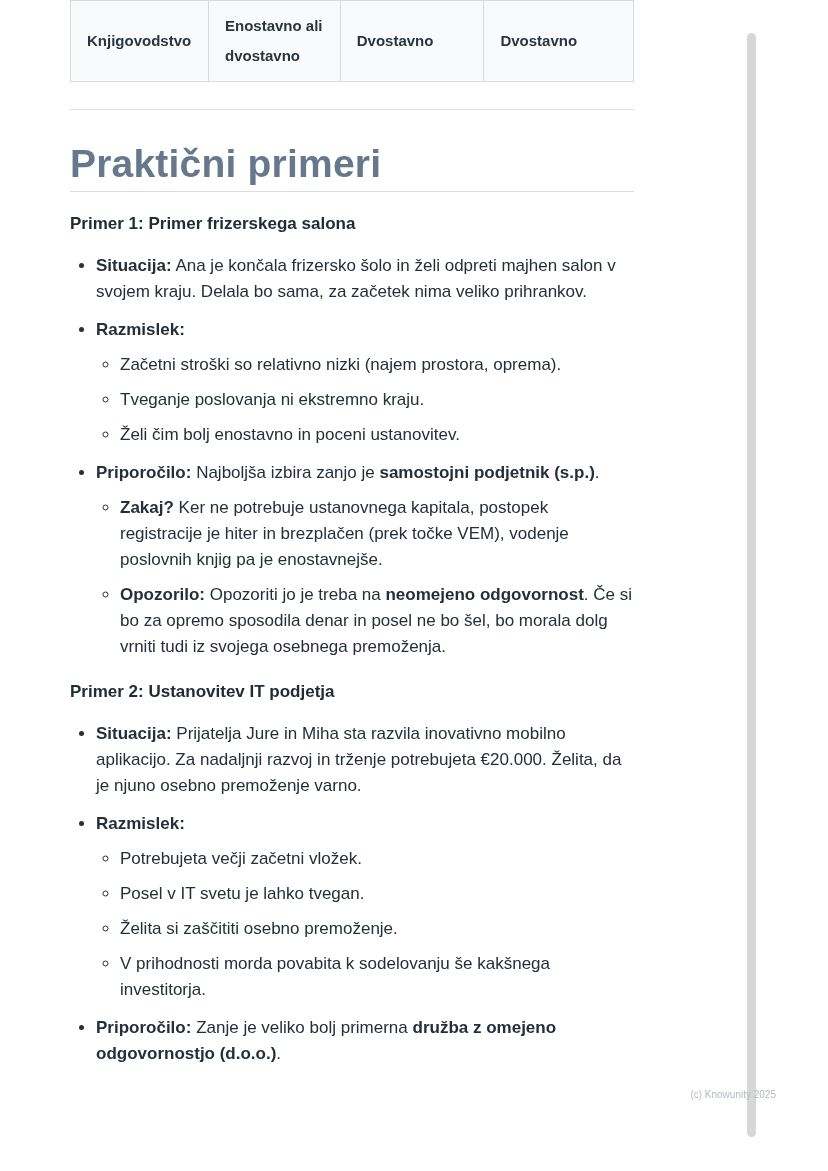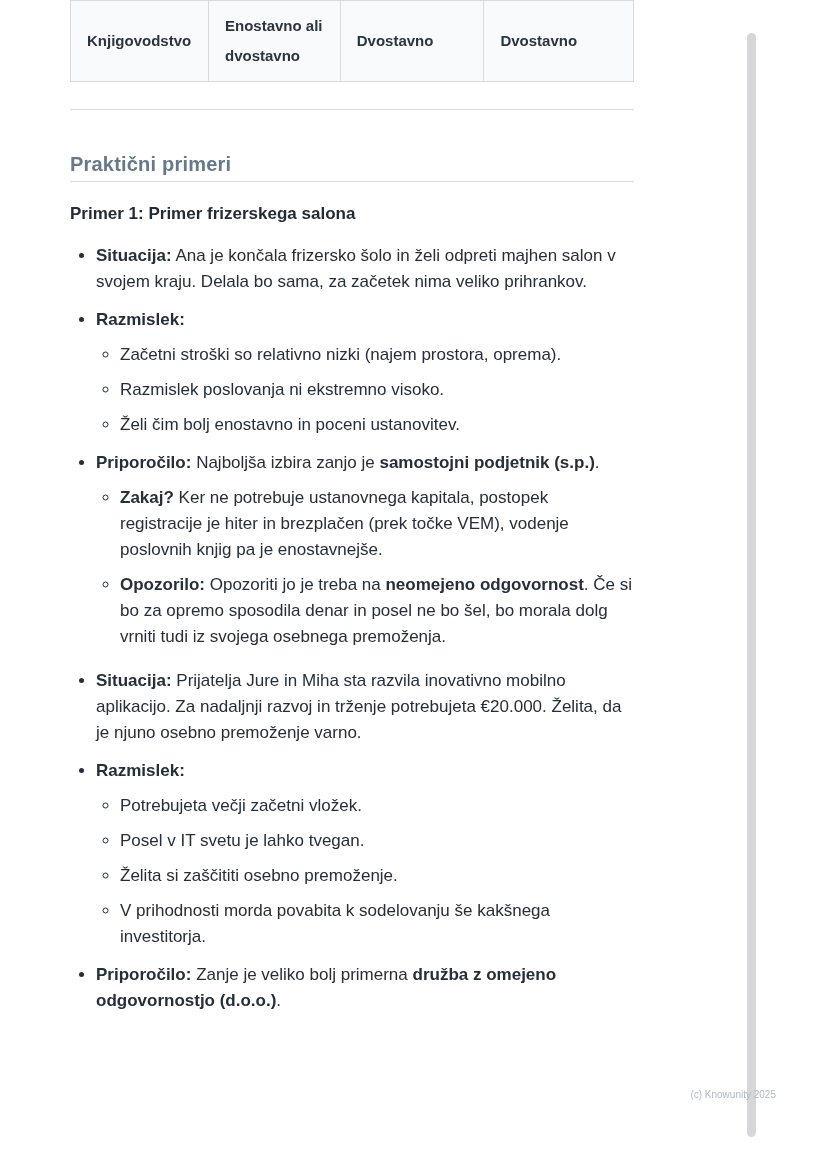--- a/index.html
+++ b/index.html
@@ -20,25 +20,26 @@
   tr.cut td { border-top: none; height: 102px; vertical-align: top; padding-top: 20px; }
   tr.body-row { background: #f9fafb; }
   tr.body-row td { height: 80px; font-weight: bold; }
   td.rowhead { font-weight: bold; }
 
   .rule { border: none; border-top: 1px solid #dadde0; margin: 27px 0 0 0; }
 
   
   h1.section {
     margin-top: 37px;
-    font-size: 20px;
+    font-size: 39px;
     line-height: 34px;
     font-weight: bold;
     color: #66788c;
     letter-spacing: 0.2px;
+    padding-bottom: 10px;
     border-bottom: 1px solid #dadde0;
   }
 
   h3.primer {
     margin-top: 21px;
     margin-bottom: 18px;
     font-size: 17px;
     line-height: 22px;
     font-weight: bold;
     color: #222c37;
@@ -103,33 +104,34 @@
     <h3 class="primer">Primer 1: Primer frizerskega salona</h3>
 
     <ul class="l1">
       <li>
         <span><strong>Situacija:</strong><span> Ana je končala frizersko šolo in želi odpreti majhen salon v svojem kraju. Delala bo sama, za začetek nima veliko prihrankov.</span></span>
       </li>
       <li>
         <span><strong>Razmislek:</strong></span>
         <ul class="l2">
           <li><span>Začetni stroški so relativno nizki (najem prostora, oprema).</span></li>
-          <li><span>Razmislek poslovanja ni ekstremno visoko.</span></li>
+          <li><span>Tveganje poslovanja ni ekstremno kraju.</span></li>
           <li><span>Želi čim bolj enostavno in poceni ustanovitev.</span></li>
         </ul>
       </li>
       <li>
         <span><strong>Priporočilo:</strong><span> Najboljša izbira zanjo je </span><strong>samostojni podjetnik (s.p.)</strong><span>.</span></span>
         <ul class="l2">
           <li><span><strong>Zakaj?</strong><span> Ker ne potrebuje ustanovnega kapitala, postopek registracije je hiter in brezplačen (prek točke VEM), vodenje poslovnih knjig pa je enostavnejše.</span></span></li>
           <li><span><strong>Opozorilo:</strong><span> Opozoriti jo je treba na </span><strong>neomejeno odgovornost</strong><span>. Če si bo za opremo sposodila denar in posel ne bo šel, bo morala dolg vrniti tudi iz svojega osebnega premoženja.</span></span></li>
         </ul>
       </li>
     </ul>
 
+    <h3 class="primer">Primer 2: Ustanovitev IT podjetja</h3>
 
     <ul class="l1">
       <li>
         <span><strong>Situacija:</strong><span> Prijatelja Jure in Miha sta razvila inovativno mobilno aplikacijo. Za nadaljnji razvoj in trženje potrebujeta €20.000. Želita, da je njuno osebno premoženje varno.</span></span>
       </li>
       <li>
         <span><strong>Razmislek:</strong></span>
         <ul class="l2">
           <li><span>Potrebujeta večji začetni vložek.</span></li>
           <li><span>Posel v IT svetu je lahko tvegan.</span></li>

